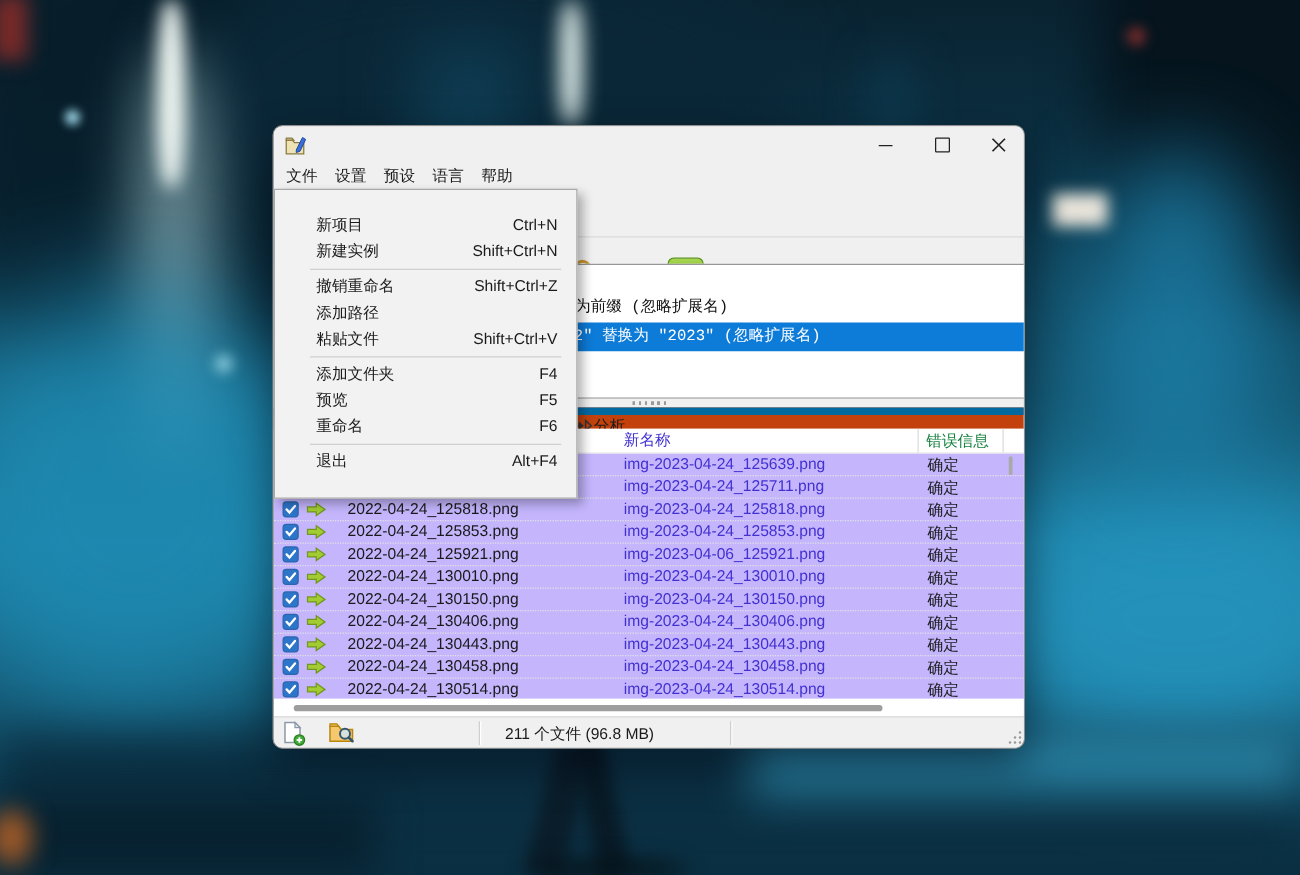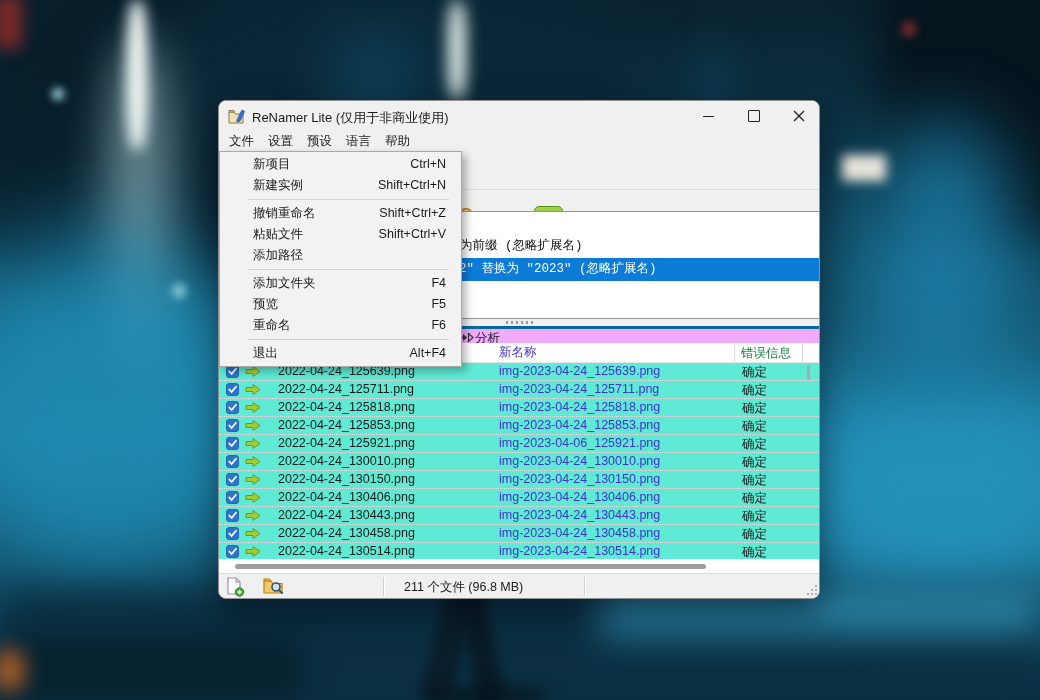--- a/index.html
+++ b/index.html
@@ -53,47 +53,47 @@
   .tb-label{position:absolute;top:62px;font-size:13px;}
   .greenbtn{position:absolute;left:315px;top:55px;width:29px;height:28px;border-radius:5px;
     background:linear-gradient(180deg,#a8d54f,#76b82a 55%,#69ad1d);border:1px solid #569114;box-sizing:border-box;
     display:flex;align-items:center;justify-content:center;}
   .rules{position:absolute;left:0px;top:110px;width:602px;height:108px;background:#fff;border:1px solid #969696;box-sizing:border-box;font-family:Liberation Mono, monospace;}
   .rule{height:23px;line-height:23px;padding-left:240px;white-space:nowrap;color:#111;}
   .rule.sel{color:#fff;}
   .splitter{position:absolute;left:0;top:218px;width:100%;height:7px;background:#f0f0f0;}
   .grip{position:absolute;left:287px;top:2px;width:30px;height:3px;
     background:repeating-linear-gradient(90deg,#9a9a9a 0 2px,transparent 2px 5px);}
-  .analyzebar{position:absolute;left:0;top:225px;width:100%;height:17px;background:#f0abfc;border-top:3px solid #0369a1;box-sizing:border-box;}
+  .analyzebar{position:absolute;left:0;top:225px;width:100%;height:17px;background:#c2410c;border-top:6px solid #0369a1;box-sizing:border-box;}
   .an-ic{position:absolute;left:240px;top:3px;}
   .an-label{position:absolute;left:256px;top:1px;}
   .thead{position:absolute;left:0;top:242px;width:602px;height:20px;background:#fff;border-bottom:1px solid #e6e6e6;box-sizing:border-box;}
   .th{position:absolute;top:2px;font-size:12.5px;color:#15803d;}
   .th.new{left:280px;} .th.err{left:522px;}
   .hairline{position:absolute;top:0;width:1px;height:19px;background:#dcdcdc;}
-  .tbody{position:absolute;left:0;top:262px;width:602px;height:196px;background:#5eead4;overflow:hidden;}
+  .tbody{position:absolute;left:0;top:262px;width:602px;height:196px;background:#c4b5fd;overflow:hidden;}
   .frow{position:relative;height:18px;border-bottom:1px dotted #e2e2e2;box-sizing:border-box;}
   .cb{position:absolute;left:7px;top:2px;width:13px;height:13px;background:#2d75c9;border:1px solid #2a66ad;border-radius:3px;box-sizing:border-box;}
   .ar{position:absolute;left:26px;top:2px;}
   .old{position:absolute;left:59px;top:1px;white-space:nowrap;}
   .new{position:absolute;left:280px;top:1px;white-space:nowrap;color:#4231d0;}
   .st{position:absolute;left:523px;top:1px;}
   .vthumb{position:absolute;left:588px;top:2px;width:3px;height:15px;background:#a9a9a9;border-radius:2px;}
   .hscroll{position:absolute;left:0;top:458px;width:602px;height:14px;background:#fff;}
   .hthumb{position:absolute;left:16px;top:5px;width:471px;height:5px;background:#9e9e9e;border-radius:3px;}
   .statusbar{position:absolute;left:0;top:472px;width:602px;height:26px;background:#f0f0f0;border-top:1px solid #d9d9d9;box-sizing:border-box;}
   .vsep{position:absolute;top:3px;width:1px;height:19px;background:#cfcfcf;box-shadow:1px 0 0 #fff;}
   .sb-text{position:absolute;left:185px;top:5px;}
   .sb-ic1{position:absolute;left:7px;top:3px;}
   .sb-ic2{position:absolute;left:44px;top:3px;}
   .gripsb{position:absolute;right:3px;bottom:3px;}
 
   
   .filemenu{position:absolute;left:0;top:50px;width:243px;background:#f2f2f2;border:1px solid #a9a9a9;
-    box-sizing:border-box;box-shadow:4px 4px 8px rgba(0,0,0,.3);padding:2px 0;z-index:20;}
+    box-sizing:border-box;box-shadow:4px 4px 8px rgba(0,0,0,.3);padding:18px 0;z-index:20;}
   .mi{position:relative;height:21px;line-height:21px;padding-left:33px;white-space:nowrap;}
   .mi .sc{position:absolute;right:15px;top:0;}
   .msep{height:1px;background:#d0d0d0;margin:3px 12px 3px 28px;}
 </style>
 </head>
 <body>
 
 <div class="bg">
   <div class="b1"></div>
     <div class="b2"></div>
@@ -123,21 +123,20 @@
 <div id="win">
 
   <div class="titlebar">
     <span class="appicon">
       <svg width="17" height="17" viewBox="0 0 17 17">
         <path d="M1 4h5l1.5 2H15v9H1z" fill="#efe3b6" stroke="#8a7a40" stroke-width="1"></path>
         <path d="M1 4v-1.5h4.5L7 4z" fill="#e2d49e" stroke="#8a7a40" stroke-width="1"></path>
         <path d="M9 12L14 2l2.5 1.5L12 13l-3 1z" fill="#3a6fd8" stroke="#1f4aa0" stroke-width=".8"></path>
       </svg>
     </span>
-    <span class="title">ReNamer Lite  (仅用于非商业使用)</span>
     <span class="wbtn min">
         <span class="glyph-min"></span>
       </span>
     <span class="wbtn max">
         <span class="glyph-max"></span>
       </span>
     <span class="wbtn close">
       <svg width="12" height="12" viewBox="0 0 12 12">
         <path d="M1 1l10 10M11 1L1 11" stroke="#222" stroke-width="1.4"></path>
       </svg>
@@ -349,22 +348,22 @@
         <circle cx="6" cy="10" r="1" fill="#9a9a9a"></circle>
         <circle cx="2" cy="10" r="1" fill="#9a9a9a"></circle>
     </svg>
   </div>
 
   <div class="filemenu">
     <div class="mi"><span>新项目</span><span class="sc">Ctrl+N</span></div>
     <div class="mi"><span>新建实例</span><span class="sc">Shift+Ctrl+N</span></div>
     <div class="msep"></div>
     <div class="mi"><span>撤销重命名</span><span class="sc">Shift+Ctrl+Z</span></div>
+    <div class="mi"><span>添加路径</span><span class="sc"></span></div>
     <div class="mi"><span>粘贴文件</span><span class="sc">Shift+Ctrl+V</span></div>
-    <div class="mi"><span>添加路径</span><span class="sc"></span></div>
     <div class="msep"></div>
     <div class="mi"><span>添加文件夹</span><span class="sc">F4</span></div>
     <div class="mi"><span>预览</span><span class="sc">F5</span></div>
     <div class="mi"><span>重命名</span><span class="sc">F6</span></div>
     <div class="msep"></div>
     <div class="mi"><span>退出</span><span class="sc">Alt+F4</span></div>
   </div>
 
 </div>
 

